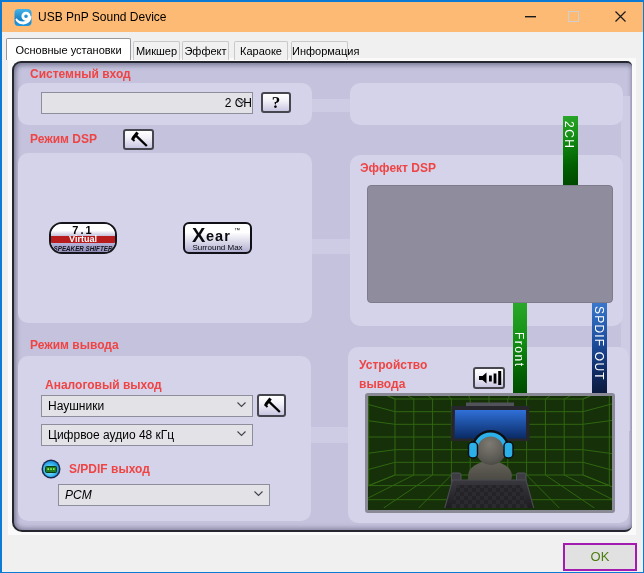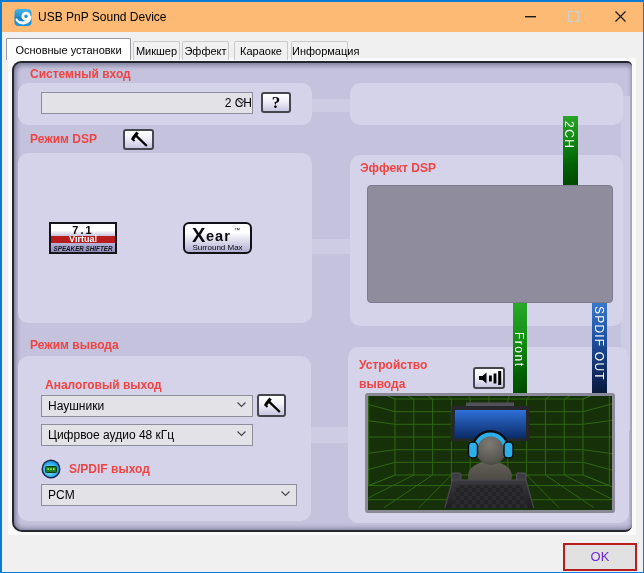--- a/index.html
+++ b/index.html
@@ -85,21 +85,21 @@
 
     <div class="dd" style="left:33px; top:34px; width:212px;text-align:right;">2 CH<svg class="chev" viewBox="0 0 11 11">
           <path d="M1.5 3.5 L5.5 7.5 L9.5 3.5" stroke="#43434d" stroke-width="1.1" fill="none"></path>
         </svg></div>
     <div class="dd" style="left:33px; top:337px; width:212px;">Наушники<svg class="chev" viewBox="0 0 11 11">
           <path d="M1.5 3.5 L5.5 7.5 L9.5 3.5" stroke="#43434d" stroke-width="1.1" fill="none"></path>
         </svg></div>
     <div class="dd" style="left:33px; top:366px; width:212px;">Цифрвое аудио 48 кГц<svg class="chev" viewBox="0 0 11 11">
           <path d="M1.5 3.5 L5.5 7.5 L9.5 3.5" stroke="#43434d" stroke-width="1.1" fill="none"></path>
         </svg></div>
-    <div class="dd" style="left:33px; top:426px; width:256px;">PCM<svg class="chev" viewBox="0 0 11 11">
+    <div class="dd" style="left:50px; top:426px; width:212px;font-style:italic;">PCM<svg class="chev" viewBox="0 0 11 11">
           <path d="M1.5 3.5 L5.5 7.5 L9.5 3.5" stroke="#43434d" stroke-width="1.1" fill="none"></path>
         </svg></div>
 
     <div class="toolbtn" style="left:253px; top:34px; width:30px; height:21px; font-family:'Liberation Serif',serif; font-weight:bold; font-size:17px; text-align:center; line-height:17px;">?</div>
     <div class="toolbtn" style="left:115px; top:71px; width:31px; height:21px;">
       <svg width="27" height="17" viewBox="0 0 27 17">
           <path d="M11.6 2.8 L8.8 6.2" stroke="#000" stroke-width="3.1" fill="none" stroke-linecap="square"></path>
           <path d="M11.3 4.9 L21 14.2" stroke="#000" stroke-width="2.3" fill="none" stroke-linecap="square"></path>
           <path d="M7.3 7.9 l1.5 1.4" stroke="#000" stroke-width="2" fill="none" stroke-linecap="square"></path>
         </svg>
@@ -113,21 +113,21 @@
     </div>
     <div class="toolbtn" style="left:465px; top:309px; width:32px; height:22px;">
       <svg width="28" height="18" viewBox="0 0 28 18">
         <path d="M4 7 h3.5 l4 -3.5 v11 l-4 -3.5 H4 Z" fill="#000"></path>
         <rect x="14" y="6.5" width="2.8" height="6" fill="#000"></rect>
         <rect x="18.6" y="4.5" width="2.8" height="10" fill="#000"></rect>
         <rect x="23.2" y="2" width="3" height="14" fill="#000"></rect>
       </svg>
     </div>
 
-    <div style="position:absolute; left:41px; top:164px; width:68px; height:32px; border:2px solid #14141a; border-radius:0; background:#fff; overflow:hidden;">
+    <div style="position:absolute; left:41px; top:164px; width:68px; height:32px; border:2px solid #14141a; border-radius:13px; background:#fff; overflow:hidden;">
       <div style="height:12px; background:linear-gradient(to bottom,#ffffff 55%,#c4c2dc 100%); font-weight:bold; font-size:11px; text-align:center; line-height:12px; letter-spacing:2px;">7.1</div>
       <div style="height:7px; background:#b91c1c; color:#fff; font-weight:bold; font-size:9px; text-align:center; line-height:7px;">Virtual</div>
       <div style="height:9px; background:linear-gradient(to bottom,#b6b4da 0%,#908eb9 100%);">
           <svg style="display:block" width="64" height="9" viewBox="0 0 64 9">
             <text x="32" y="7.5" text-anchor="middle" font-family="Liberation Sans, sans-serif" font-weight="bold" font-style="italic" font-size="8" fill="#15151d" textLength="59" lengthAdjust="spacingAndGlyphs">SPEAKER SHIFTER</text>
           </svg>
         </div>
     </div>
 
     <div style="position:absolute; left:175px; top:164px; width:69px; height:32px; border:2px solid #101016; border-radius:6px; background:linear-gradient(to bottom,#ffffff 30%,#b2b0d2 100%); overflow:hidden;">
@@ -273,14 +273,14 @@
 <rect x="83.5" y="77" width="9.5" height="10" rx="1.5" fill="#3c3c42" stroke="#55555c" stroke-width="1"></rect>
 <rect x="148.5" y="77" width="9.5" height="10" rx="1.5" fill="#3c3c42" stroke="#55555c" stroke-width="1"></rect>
 <polygon points="84.5,84 158,84 166,113 76.5,113" fill="url(#ch)" stroke="#4a4a50" stroke-width="1.2"></polygon>
 <polygon points="89,89 153.5,89 160,113 82.5,113" fill="url(#chk)" opacity="0.9"></polygon>
 <rect x="100.5" y="46" width="9" height="16" rx="4" fill="#2cb0ea" stroke="#0c0c10" stroke-width="1.4"></rect>
 <rect x="136" y="46" width="9" height="16" rx="4" fill="#2cb0ea" stroke="#0c0c10" stroke-width="1.4"></rect>
 </svg>
     </div>
   </div>
 
-  <div style="position:absolute; left:562px; top:542px; width:74px; height:28px; background:#e1e1e1; border:2px solid #b91c1c; font-size:13px; color:#6d28d9; text-align:center; line-height:24px;">OK</div>
+  <div style="position:absolute; left:562px; top:542px; width:74px; height:28px; background:#e1e1e1; border:2px solid #a21caf; font-size:13px; color:#4d7c0f; text-align:center; line-height:24px;">OK</div>
 </div>
 
 </body></html>

